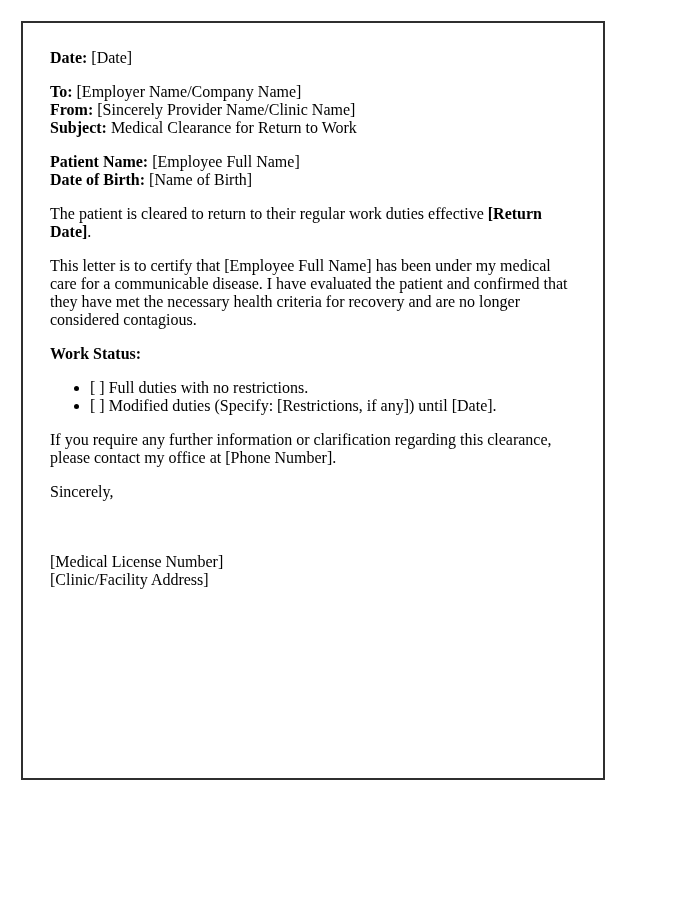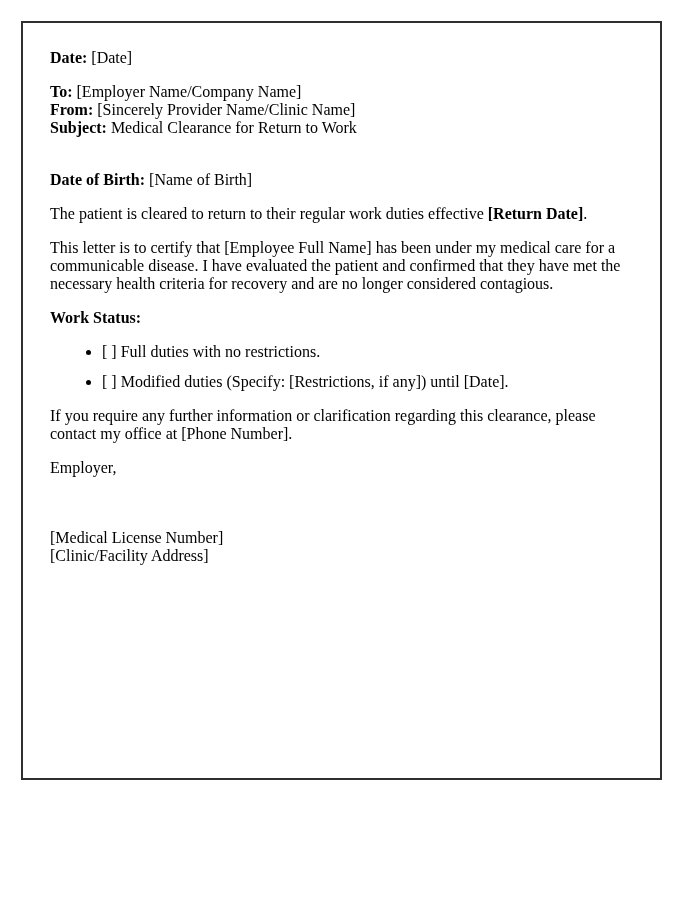--- a/index.html
+++ b/index.html
@@ -11,77 +11,77 @@
     width: 700px;
     height: 900px;
     position: relative;
     font-family: "Liberation Serif", "DejaVu Serif", serif;
     color: #000000;
   }
   .page {
     position: absolute;
     left: 21px;
     top: 21px;
-    width: 641px;
+    width: 584px;
     height: 759px;
     box-sizing: border-box;
     border: 2px solid #2f2f2f;
     background: #ffffff;
     padding: 10px 27px;
     overflow: hidden;
   }
   .page p {
     margin: 16px 0;
     font-size: 16px;
     line-height: normal;
   }
   .page ul {
     margin: 16px 0;
     padding-left: 40px;
     font-size: 16px;
     line-height: normal;
   }
   .page li {
-    margin: 12px;
+    margin: 0;
   }
   b { font-weight: bold; }
 </style>
 </head>
 <body>
 
 <div class="page">
 
   <p><b>Date:</b> <span>[Date]</span></p>
 
   <p>
     <span><b>To:</b> <span>[Employer Name/Company Name]</span></span><br>
     <span><b>From:</b> <span>[Sincerely Provider Name/Clinic Name]</span></span><br>
     <span><b>Subject:</b> <span>Medical Clearance for Return to Work</span></span>
   </p>
 
   <p>
-    <br>
+    <span><b>Patient Name:</b> <span>[Employee Full Name]</span></span><br>
     <span><b>Date of Birth:</b> <span>[Name of Birth]</span></span>
   </p>
 
 
   <p><span>The patient is cleared to return to their regular work duties effective </span><b>[Return Date]</b><span>.</span></p>
 
   <p>This letter is to certify that [Employee Full Name] has been under my medical care for a communicable disease. I have evaluated the patient and confirmed that they have met the necessary health criteria for recovery and are no longer considered contagious.</p>
 
   <p><b>Work Status:</b></p>
 
   <ul>
     <li>[ ] Full duties with no restrictions.</li>
     <li>[ ] Modified duties (Specify: [Restrictions, if any]) until [Date].</li>
   </ul>
 
   <p>If you require any further information or clarification regarding this clearance, please contact my office at [Phone Number].</p>
 
-  <p>Employer,</p>
+  <p>Sincerely,</p>
 
   <p>
     <br>
     <br>
     <span>[Medical License Number]</span><br>
     <span>[Clinic/Facility Address]</span>
   </p>
 
 </div>
 

